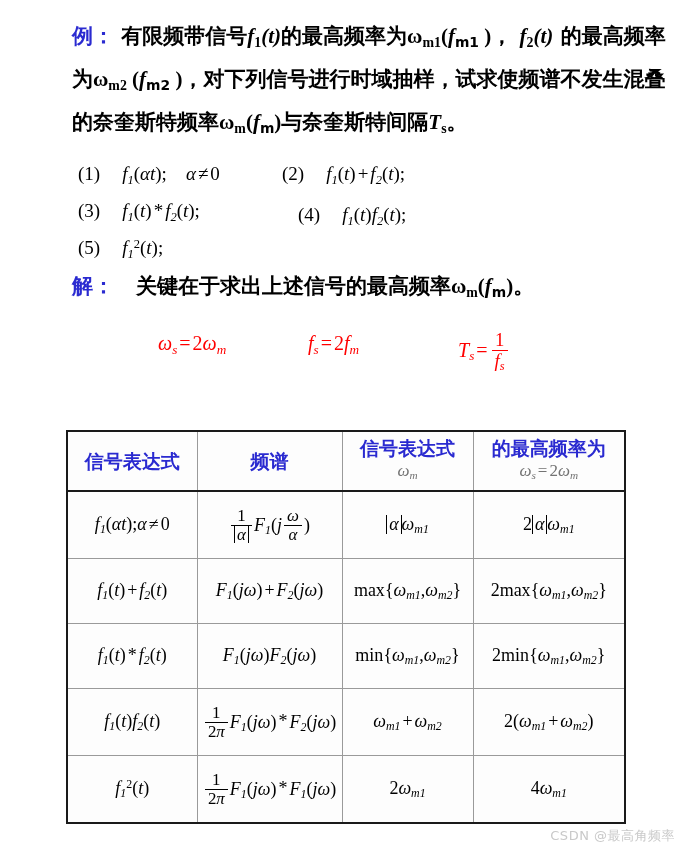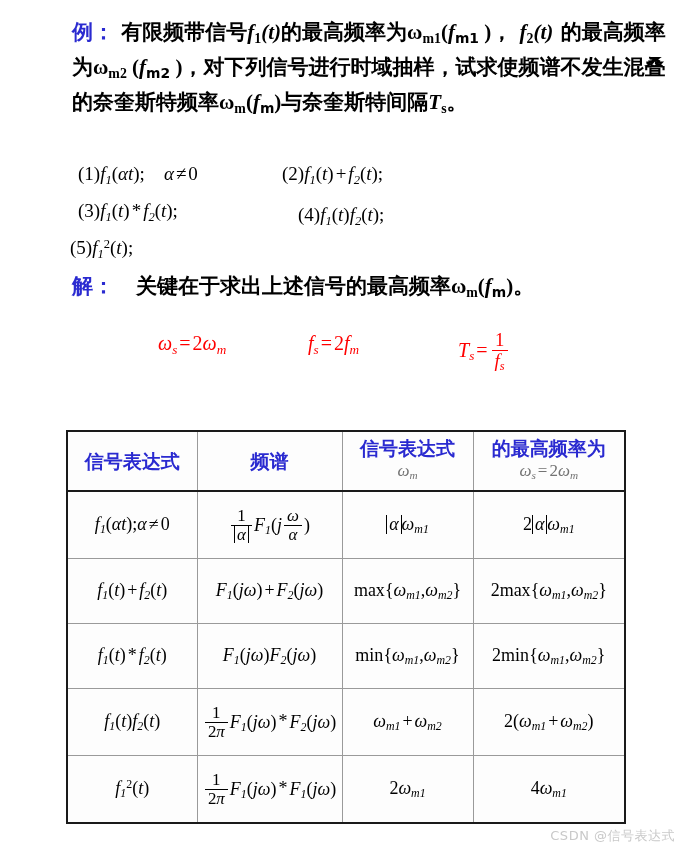--- a/index.html
+++ b/index.html
@@ -41,38 +41,38 @@
     border-right: 1.1px solid currentColor;
     padding: 0 2px;
     display: inline-block;
     line-height: 1.05;
   }
 
   
   .para {
     position: absolute;
     font-size: 21px;
-    line-height: 28px;
+    line-height: 36px;
     font-weight: bold;
     font-family: "DejaVu Sans", "Liberation Sans", sans-serif;
     letter-spacing: 0px;
   }
   .para .lead { color: #2a2ad0; }
   .para .mb, .para .mi { font-family: "Liberation Serif","DejaVu Serif",serif; }
 
   #intro-paragraph { left: 72px; top: 18px; width: 600px; }
 
   .item-list { position: absolute; font-size: 19px; }
   .item {
     position: absolute;
     white-space: nowrap;
     font-family: "Liberation Serif","DejaVu Serif",serif;
   }
   .item .num { font-style: normal; }
-  .item .expr { }
+  .item .expr { margin-left: 22px; }
 
   #solution-line {
     position: absolute;
     left: 72px; top: 272px;
     font-size: 21px;
     font-weight: bold;
     font-family: "DejaVu Sans", "Liberation Sans", sans-serif;
     white-space: nowrap;
   }
   #solution-line .lead { color: #2a2ad0; }
@@ -165,21 +165,21 @@
   </div>
 
   <div class="item" style="left:78px; top:200px;">
     <span class="num">(3)</span><span class="expr"><span class="mi">f</span><span class="sub">1</span><span class="mn">(</span><span class="mi">t</span><span class="mn">)</span><span class="op">*</span><span class="mi">f</span><span class="sub">2</span><span class="mn">(</span><span class="mi">t</span><span class="mn">);</span></span>
   </div>
 
   <div class="item" style="left:298px; top:204px;text-align:center;">
     <span class="num">(4)</span><span class="expr"><span class="mi">f</span><span class="sub">1</span><span class="mn">(</span><span class="mi">t</span><span class="mn">)</span><span class="mi">f</span><span class="sub">2</span><span class="mn">(</span><span class="mi">t</span><span class="mn">);</span></span>
   </div>
 
-  <div class="item" style="left:70px; top:237px;">
+  <div class="item" style="left:78px; top:237px;">
     <span class="num">(5)</span><span class="expr"><span class="mi">f</span><span class="sub">1</span><span class="sup">2</span><span class="mn">(</span><span class="mi">t</span><span class="mn">);</span></span>
   </div>
 
 </div>
 
 <div id="solution-line">
   <span class="lead">解：</span>&nbsp;&nbsp;&nbsp;<span>关键在于求出上述信号的最高频率</span><span class="mn">ω<span class="subn">m</span></span><span class="mn">(</span><span class="mb">f</span><span class="subn">m</span><span class="mn">)</span><span>。</span>
 </div>
 
 <div class="red-formula" style="left:158px; top:332px;">
@@ -292,13 +292,13 @@
         <span class="mn">2</span><span class="mi">ω</span><span class="sub">m1</span>
       </td>
       <td class="cell">
         <span class="mn">4</span><span class="mi">ω</span><span class="sub">m1</span>
       </td>
     </tr>
 
   </tbody>
 </table>
 
-<div id="watermark">CSDN @信号表达式</div>
+<div id="watermark">CSDN @最高角频率</div>
 
 </body></html>

